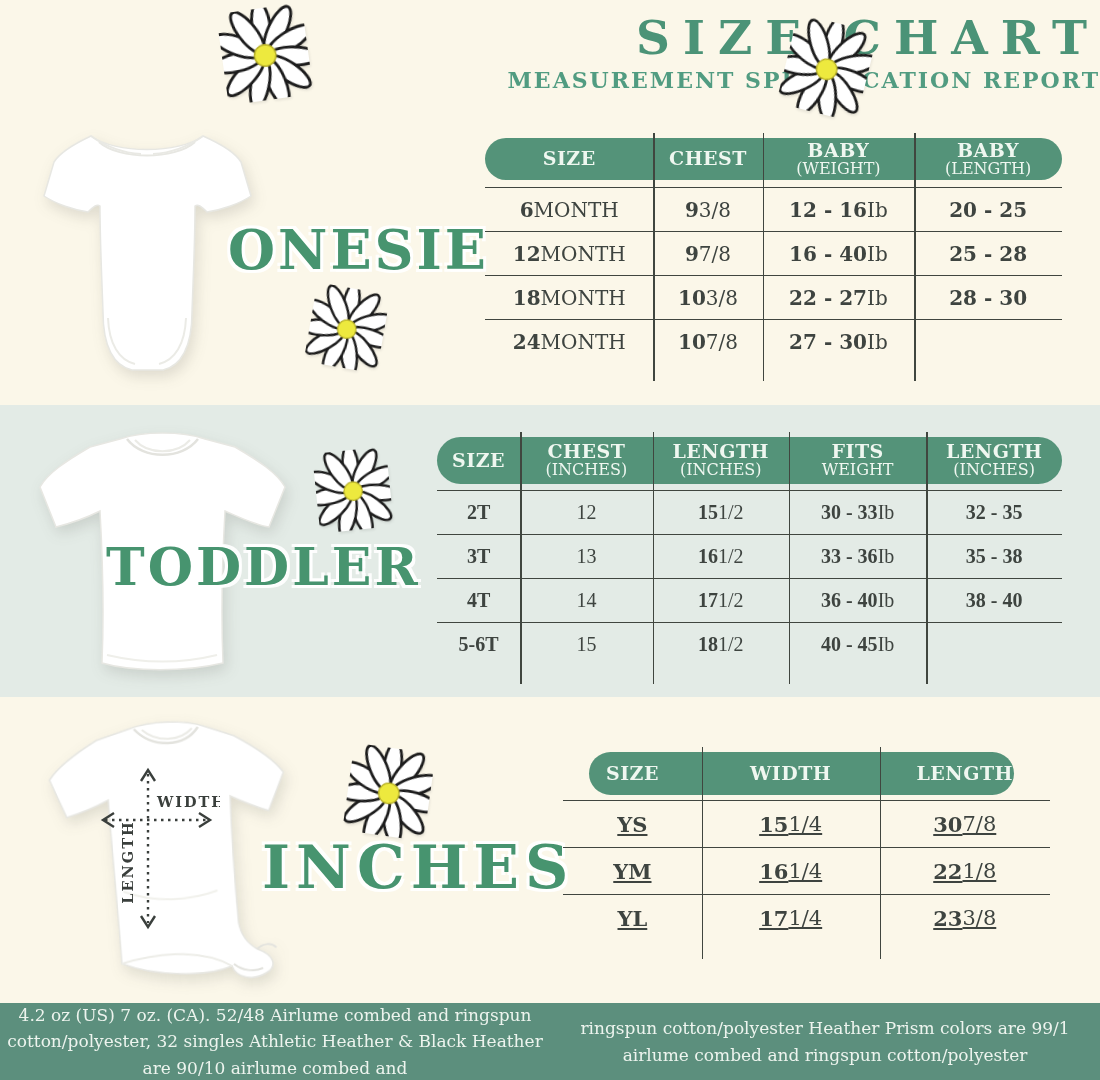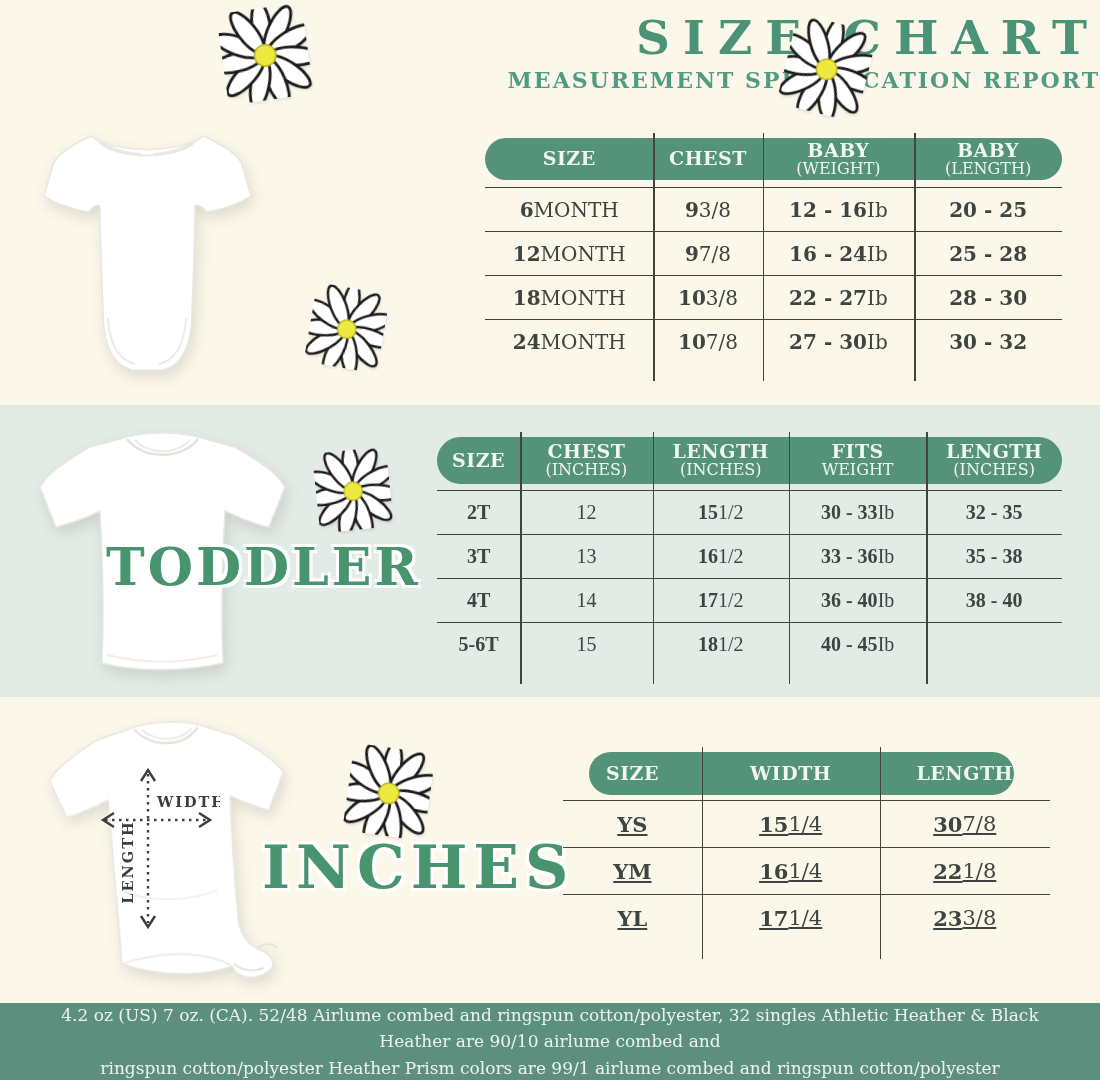--- a/index.html
+++ b/index.html
@@ -20,21 +20,21 @@
   .daisy{position:absolute;filter:drop-shadow(1px 2px 1px rgba(0,0,0,.08));}
   .d-hl{left:222px;top:8px;width:86px;height:92px;transform:rotate(-8deg);}
   .d-hr{left:786px;top:22px;width:82px;height:92px;transform:rotate(14deg);}
   .d-onesie{left:310px;top:288px;width:74px;height:80px;transform:rotate(10deg);}
   .d-toddler{left:316px;top:450px;width:74px;height:80px;transform:rotate(-6deg);}
   .d-youth{left:348px;top:748px;width:82px;height:88px;transform:rotate(8deg);}
   
   .mint-band{position:absolute;left:0;top:405px;width:1100px;height:292px;background:#E3EBE6;}
   .footer{
     position:absolute;left:0;top:1003px;width:1100px;height:77px;background:#5C8F7D;
-    display:flex;flex-direction:column;justify-content:center;align-items:center;
+    display:flex;flex-direction:row;justify-content:center;align-items:center;
   }
   .footer div{color:#EDF4EE;font-size:17px;line-height:1.55;text-align:center;width:1050px;}
   
   .garment{position:absolute;filter:drop-shadow(3px 6px 7px rgba(60,60,50,.14));}
   .g-onesie{left:35px;top:112px;width:225px;height:278px;}
   .g-toddler{left:15px;top:415px;width:295px;height:272px;}
   .g-youth{left:22px;top:700px;width:300px;height:300px;transform:rotate(-2deg);}
   .measure{position:absolute;left:95px;top:762px;width:125px;height:170px;}
   
   .sec-title{
@@ -152,20 +152,21 @@
     <path d="M56,24 C80,42 144,42 168,24 C186,32 200,40 206,50 L216,84
              C204,92 186,98 172,100 C166,94 163,92 160,94
              C160,130 158,170 157,200 C157,235 146,254 128,258
              L97,258 C79,254 68,235 68,200 C67,170 65,130 65,94
              C62,92 59,94 53,100 C39,98 21,92 9,84 L19,50
              C25,40 39,32 56,24 Z" fill="#ffffff" stroke="#E7E7E2" stroke-width="1.5"></path>
     <path d="M64,30 C84,48 140,48 160,30" fill="none" stroke="#E7E7E2" stroke-width="2"></path>
     <path d="M56,24 C70,34 88,41 106,42 M168,24 C154,34 136,41 118,42" fill="none" stroke="#E9E9E4" stroke-width="2"></path>
     <path d="M73,206 C74,232 84,248 100,252 M151,206 C150,232 140,248 124,252" fill="none" stroke="#EBEBE6" stroke-width="2"></path>
   </svg>
+  <div class="sec-title t-onesie">ONESIE</div>
   <svg class="daisy d-onesie">
       <use href="#daisy"></use>
     </svg>
 
   <div class="sz-table onesie-table">
     <div class="vline v1"></div>
     <div class="vline v2"></div>
     <div class="vline v3"></div>
     <div class="thead">
         <div class="hcell">
@@ -186,34 +187,33 @@
     <div class="tbody">
         <div class="trow">
           <div class="cell"><span class="b">6</span> <span class="r">MONTH</span></div>
           <div class="cell"><span class="b">9</span> <span class="r">3/8</span></div>
           <div class="cell"><span class="b">12 - 16</span> <span class="r">Ib</span></div>
           <div class="cell"><span class="b">20 - 25</span><span class="r"></span></div>
         </div>
         <div class="trow">
           <div class="cell"><span class="b">12</span> <span class="r">MONTH</span></div>
           <div class="cell"><span class="b">9</span> <span class="r">7/8</span></div>
-          <div class="cell"><span class="b">16 - 24</span> <span class="r">Ib</span></div>
+          <div class="cell"><span class="b">16 - 40</span> <span class="r">Ib</span></div>
           <div class="cell"><span class="b">25 - 28</span><span class="r"></span></div>
         </div>
         <div class="trow">
           <div class="cell"><span class="b">18</span> <span class="r">MONTH</span></div>
           <div class="cell"><span class="b">10</span> <span class="r">3/8</span></div>
           <div class="cell"><span class="b">22 - 27</span> <span class="r">Ib</span></div>
           <div class="cell"><span class="b">28 - 30</span><span class="r"></span></div>
         </div>
         <div class="trow">
           <div class="cell"><span class="b">24</span> <span class="r">MONTH</span></div>
           <div class="cell"><span class="b">10</span> <span class="r">7/8</span></div>
           <div class="cell"><span class="b">27 - 30</span> <span class="r">Ib</span></div>
-          <div class="cell"><span class="b">30 - 32</span><span class="r"></span></div>
         </div>
       </div>
   </div>
 
   <svg class="garment g-toddler" viewBox="0 0 295 272">
     <path d="M105,24 C128,16 167,16 190,24 L220,32 C244,46 262,58 270,72
              L254,112 C240,110 224,102 210,96 C207,150 206,200 208,248
              C170,257 118,257 87,248 C89,200 88,150 85,96
              C75,101 57,108 41,112 L25,72 C33,58 51,46 75,32 Z" fill="#ffffff" stroke="#E7E7E2" stroke-width="1.5"></path>
     <path d="M112,24 C128,45 167,45 183,24" fill="none" stroke="#E3E3DE" stroke-width="2.5"></path>

